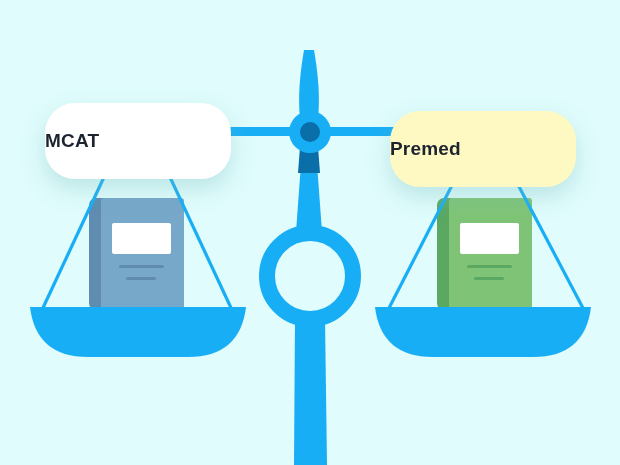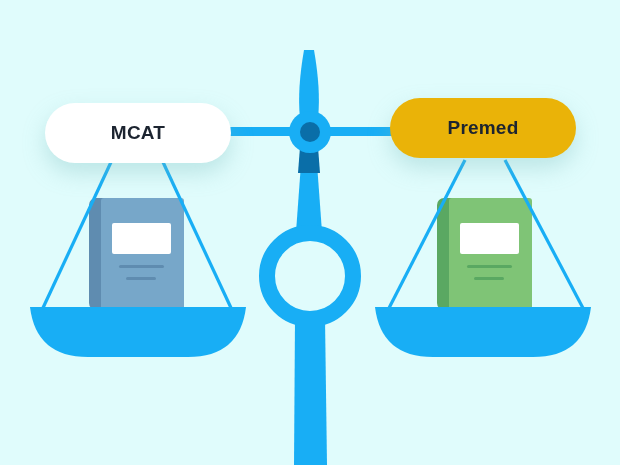--- a/index.html
+++ b/index.html
@@ -5,29 +5,29 @@
     html, body { margin: 0; padding: 0; }
     body {
       width: 620px; height: 465px; overflow: hidden;
       background: #e0fcfc;
       font-family: "Liberation Sans", "DejaVu Sans", sans-serif;
       position: relative;
     }
     #stage { position: absolute; left: 0; top: 0; width: 620px; height: 465px; }
     .label-pill {
       position: absolute;
-      height: 60px;
+      height: 76px;
       border-radius: 30px;
-      display: flex; align-items: center; justify-content: center;
+      display: flex; align-items: center; 
       font-weight: 700; font-size: 19px; color: #1c2430;
       box-shadow: 0 10px 22px rgba(120, 190, 190, 0.35);
       letter-spacing: 0.2px;
     }
     #pill-left { left: 45px; top: 103px; width: 186px; background: #ffffff; }
-    #pill-right { left: 390px; top: 98px; width: 186px; background: #eab308; }
+    #pill-right { left: 390px; top: 111px; width: 186px; background: #fef9c3; }
   </style>
 </head>
 <body>
 
 <svg id="stage" viewBox="0 0 620 465" xmlns="http://www.w3.org/2000/svg">
 
   <rect x="0" y="0" width="620" height="465" fill="#e0fcfc"></rect>
 
   <rect x="225" y="127" width="175" height="9" fill="#18aef5"></rect>
 

